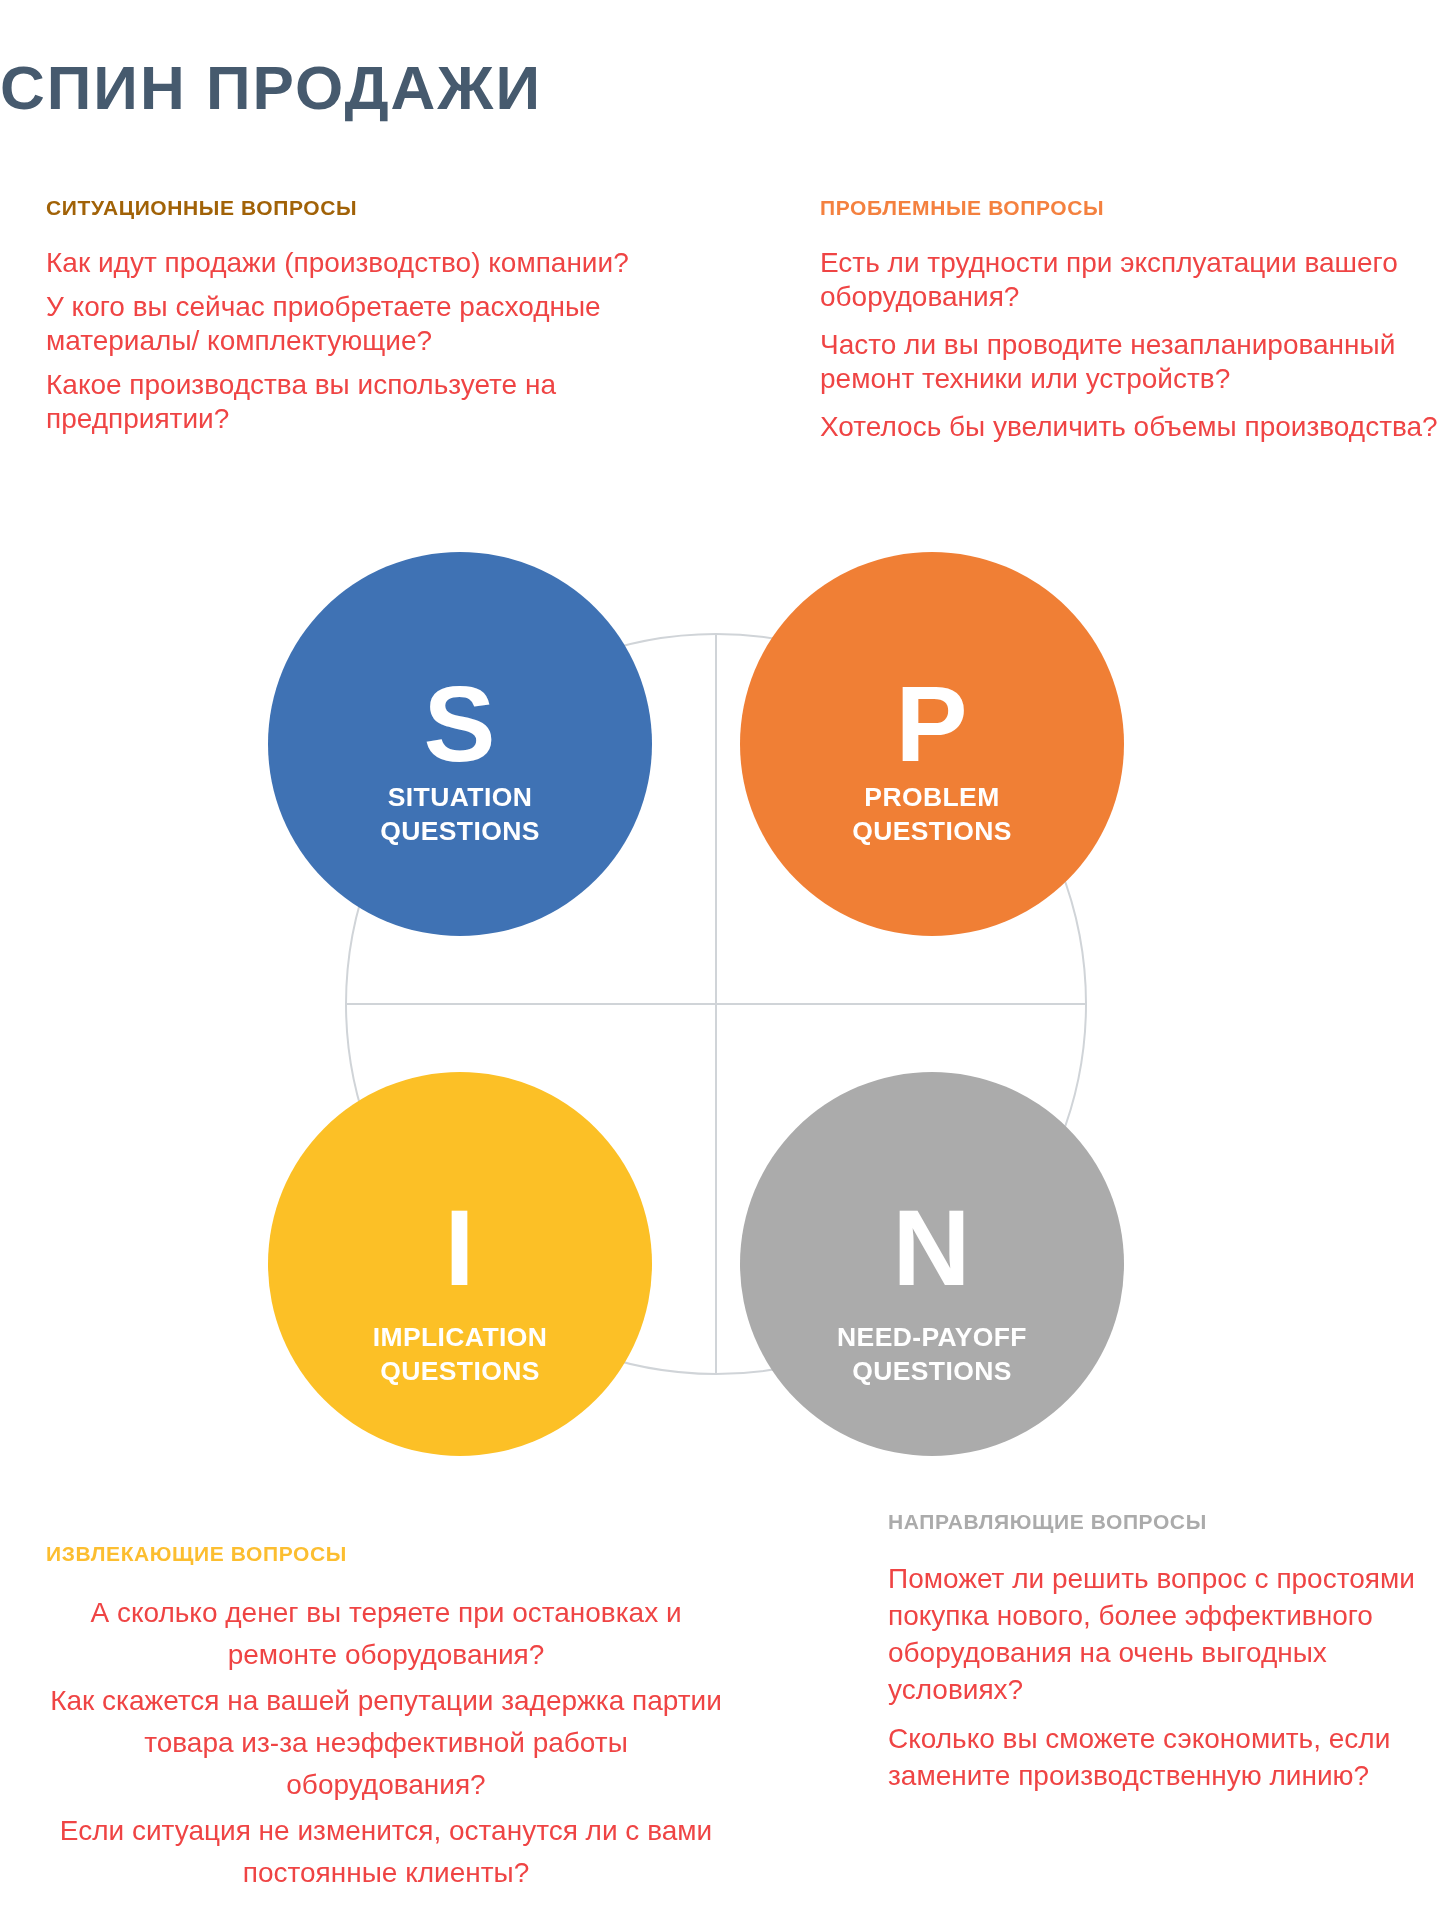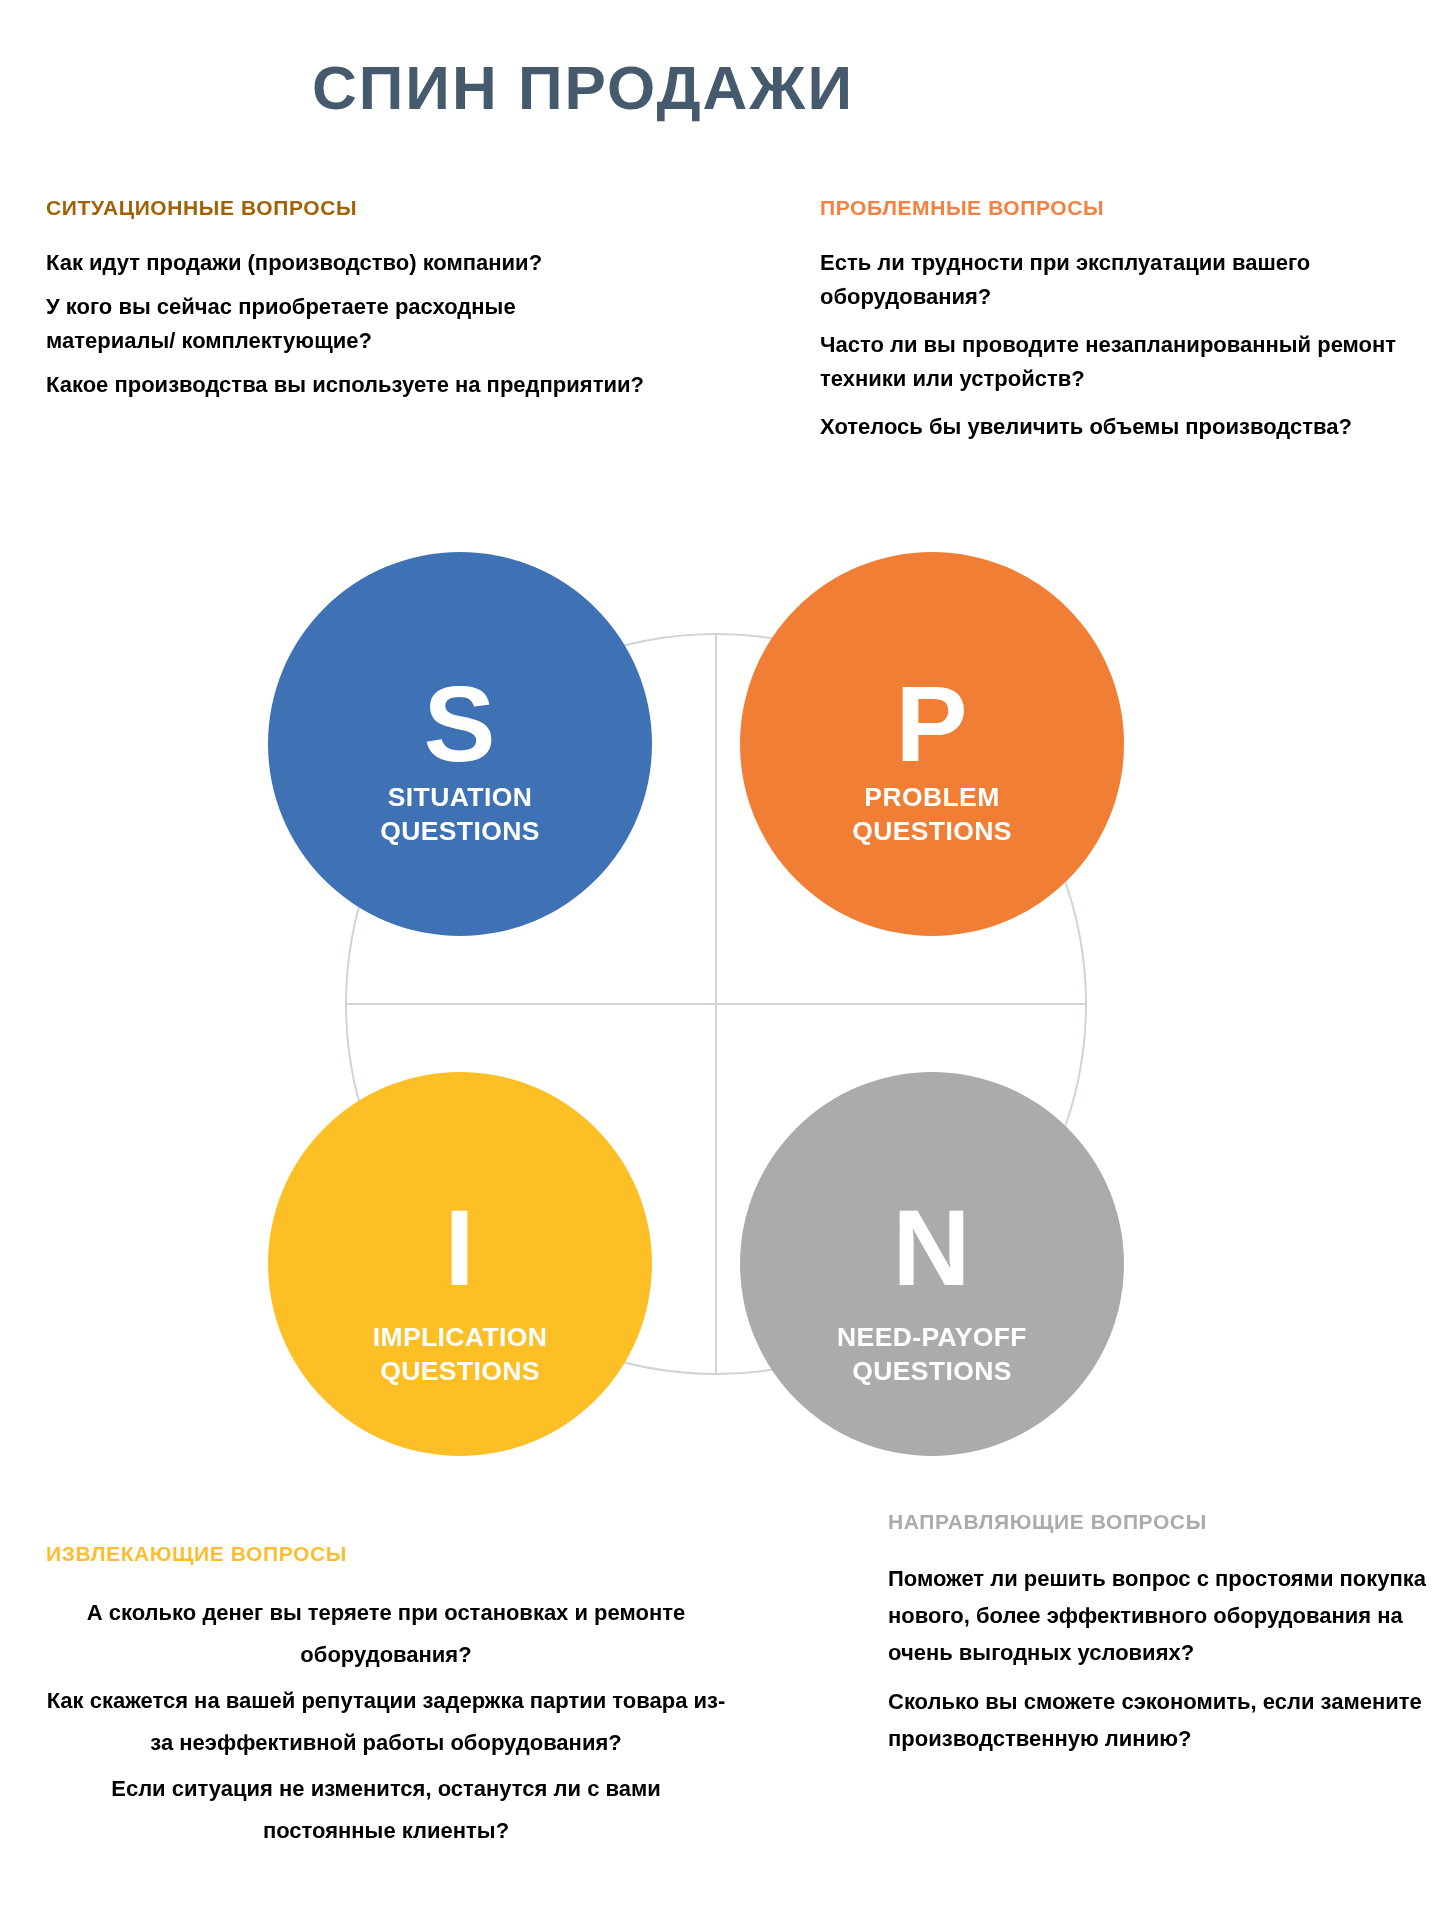--- a/index.html
+++ b/index.html
@@ -15,43 +15,43 @@
     font-family: "Liberation Sans", "DejaVu Sans", sans-serif;
     color: #1a1a1a;
   }
 
   
   .page-title {
     position: absolute;
     top: 52px;
     left: 0;
     width: 1166px;
-    text-align: center;
+    text-align: left;
     font-size: 62px;
     font-weight: 700;
     letter-spacing: 2px;
     color: #465A6E;
     font-family: "Liberation Sans", "DejaVu Sans", sans-serif;
   }
 
   
   .block { position: absolute; }
   .block-heading {
     font-size: 21px;
     font-weight: 700;
     letter-spacing: 0.6px;
     margin-bottom: 26px;
     text-transform: uppercase;
   }
   .block-lines { }
   .q-line {
-    font-size: 22px;
+    font-size: 28px;
     line-height: 34px;
-    color: #000000;
-    font-weight: 700;
+    color: #ef4444;
+    font-weight: 400;
   }
   .q-item { margin-bottom: 10px; }
   .q-item:last-child { margin-bottom: 0; }
 
   
   #block-situation  { top: 196px;  left: 46px;  width: 600px; }
   #block-problem    { top: 196px;  left: 820px; width: 620px; }
   #block-implication{ top: 1542px; left: 46px;  width: 680px; }
   #block-needpayoff { top: 1510px; left: 888px; width: 560px; }
 

